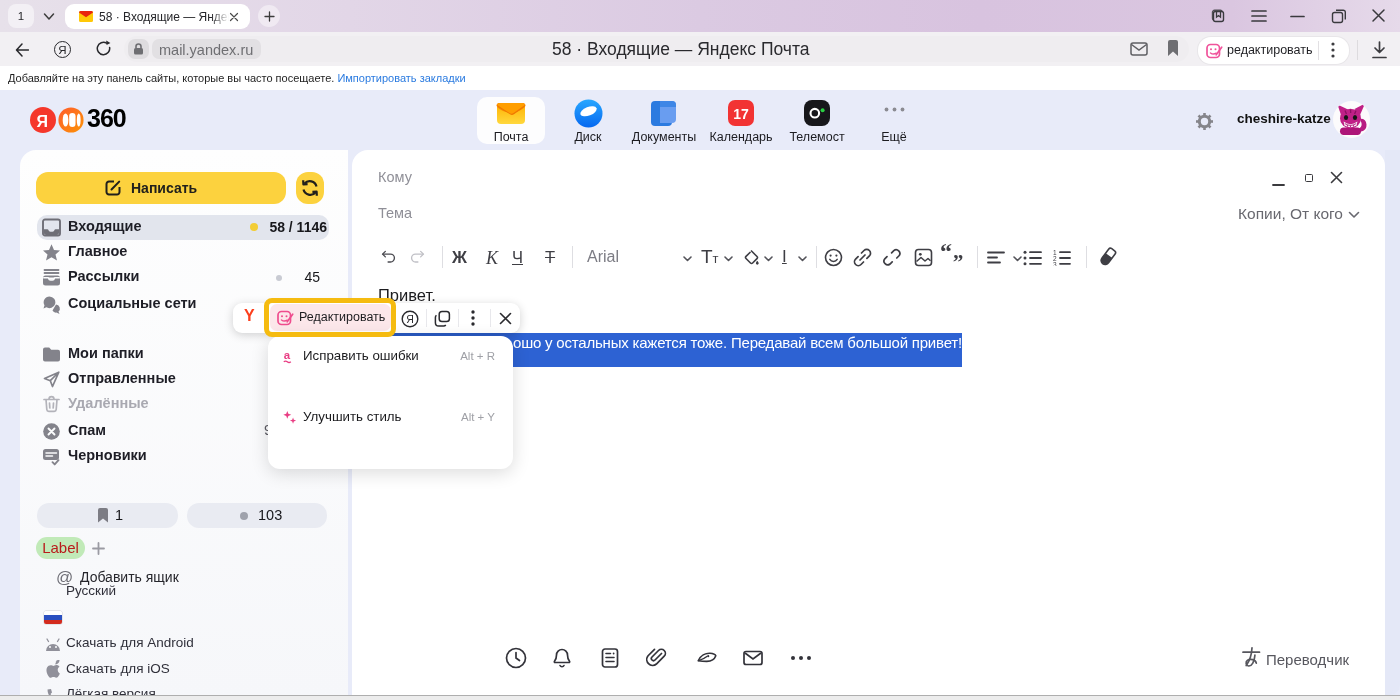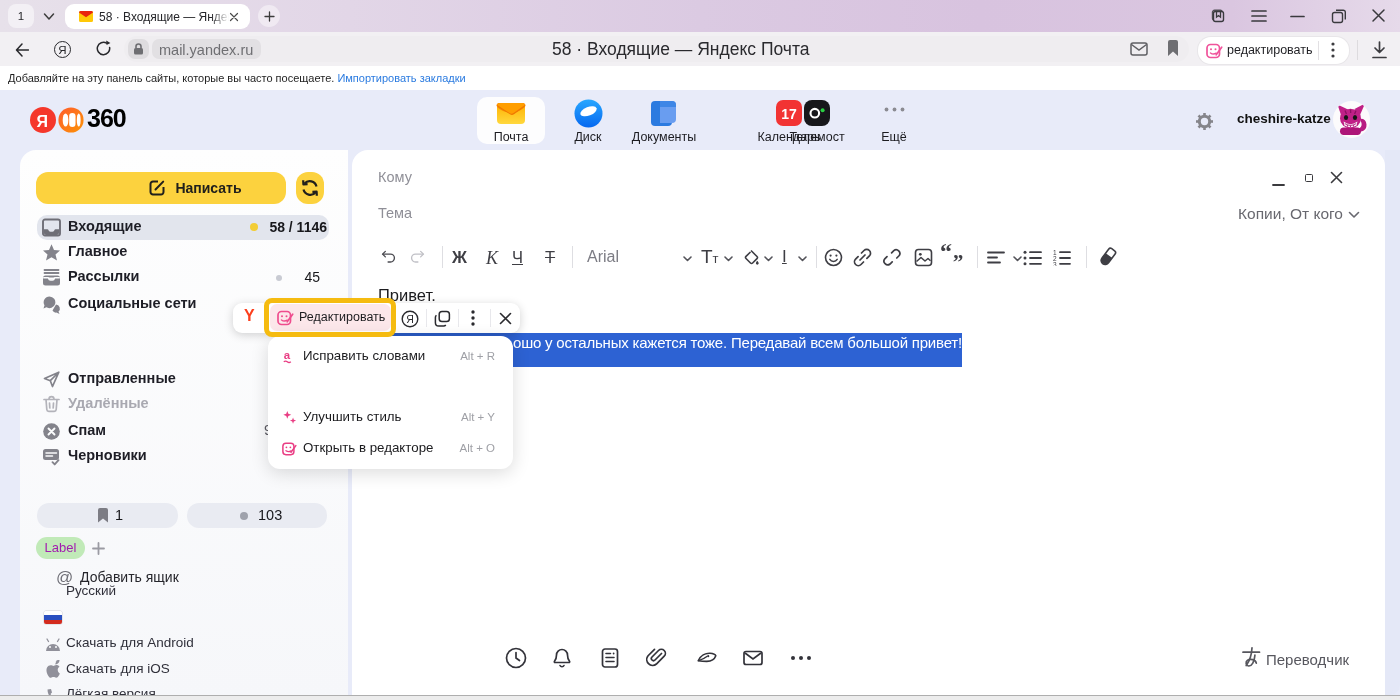--- a/index.html
+++ b/index.html
@@ -26,21 +26,21 @@
 #searchbox .ph { position:absolute; left:15px; top:7px; font-size:14.5px; color:#9a9aa2; }
 
 .svc { position:absolute; top:7px; width:68px; height:47px; text-align:center; }
 .svc .lbl { position:absolute; left:0; right:0; top:33px; font-size:12.5px; color:#1c1c21; }
 .svcsel { background:#fdfdfe; border-radius:10px; }
 
 #sidebar { position:absolute; left:20px; top:60px; width:328px; height:545px; background:linear-gradient(#fefefe,#f6f7fa); border-radius:16px 0 0 0; }
 #compose { position:absolute; left:352px; top:60px; width:1033px; height:545px; background:#ffffff; border-radius:16px 16px 0 0; }
 #rightstrip { position:absolute; left:1385px; top:60px; width:15px; height:545px; background:#e4e8f7; border-radius:0 0 10px 0; }
 
-#btnwrite { position:absolute; left:16px; top:22px; width:250px; height:32px; background:#fcd23e; border-radius:12px; text-align:center; padding-left:69px; font-size:14px; font-weight:bold; color:#21201c; line-height:32px; }
+#btnwrite { position:absolute; left:16px; top:22px; width:250px; height:32px; background:#fcd23e; border-radius:12px; text-align:left; padding-left:69px; font-size:14px; font-weight:bold; color:#21201c; line-height:32px; }
 #btnrefresh { position:absolute; left:276px; top:22px; width:28px; height:32px; background:#fcd23e; border-radius:12px; }
 
 .frow { position:absolute; left:17px; width:292px; height:25px; font-size:14.5px; color:#1e1e26; }
 .frow .ic { position:absolute; left:5px; top:3px; width:19px; height:19px; }
 .frow .nm { position:absolute; left:31px; top:3px; white-space:nowrap;font-weight:bold; }
 .frow .cnt { position:absolute; right:2px; top:3.5px; font-size:14px; color:#17171b; }
 .selrow { background:#e2e5ed; border-radius:10px; }
 
 .pill { position:absolute; height:25px; background:#e9ebf2; border-radius:12px; }
 
@@ -244,21 +244,21 @@
         <span class="lbl">Диск</span>
       </div>
     <div class="svc" style="left:630px;">
         <svg class="abs" style="left:19px;top:2px;" width="30" height="29" viewBox="0 0 30 29">
           <path d="M6 2 h13 a4 4 0 0 1 4 4 v17 a4 4 0 0 1 -4 4 H6 a4 4 0 0 1 -4 -4 V6 a4 4 0 0 1 4 -4 z" fill="#2c7be0"></path>
           <path d="M11 2 h12 a4 4 0 0 1 4 4 v14 a4 4 0 0 1 -4 4 H11 z" fill="#699df0"></path>
           <path d="M11 2 h12 a4 4 0 0 1 4 4 v2 H11 z" fill="#3e86e6"></path>
         </svg>
         <span class="lbl">Документы</span>
       </div>
-    <div class="svc" style="left:707px;margin-left:48px;">
+    <div class="svc" style="left:707px;">
         <svg class="abs" style="left:20px;top:2px;" width="28" height="28" viewBox="0 0 28 28">
           <rect x="1" y="1" width="26" height="26" rx="7" fill="#f23333"></rect>
           <text x="14" y="19.5" text-anchor="middle" font-family="Liberation Sans" font-size="14" font-weight="bold" fill="#fff">17</text>
         </svg>
         <span class="lbl">Календарь</span>
       </div>
     <div class="svc" style="left:783px;">
         <svg class="abs" style="left:20px;top:2px;" width="28" height="28" viewBox="0 0 28 28">
           <rect x="1" y="1" width="26" height="26" rx="8" fill="#17171b"></rect>
           <circle cx="11.8" cy="14.2" r="4.3" fill="none" stroke="#fff" stroke-width="2.1"></circle>
@@ -310,20 +310,26 @@
           <span class="nm" style="font-weight:bold;">Рассылки</span>
           <span class="cnt" style="color:#17171b;right:9px;"><span style="display:inline-block;width:6px;height:6px;border-radius:50%;background:#c9cbd3;vertical-align:1px;margin-right:22px;"></span>45</span>
         </div>
       <div class="frow" style="top:142px;">
           <svg class="ic" viewBox="0 0 19 19">
             <path d="M7.5 1.5 a6 5.8 0 1 1 -3.2 10.8 L1.5 13.5 l1 -3.2 A6 5.8 0 0 1 7.5 1.5 z" fill="#83838b"></path>
             <path d="M14 9.5 a4 4 0 0 1 2.5 7 l1 2.5 -3 -1.4 a4 4 0 0 1 -4 -2" fill="#83838b"></path>
           </svg>
           <span class="nm">Социальные сети</span>
         </div>
+      <div class="frow" style="top:192px;">
+          <svg class="ic" viewBox="0 0 19 19">
+            <path d="M1 4.5 a2 2 0 0 1 2 -2 h4.2 l2 2.3 H16 a2 2 0 0 1 2 2 v7.7 a2 2 0 0 1 -2 2 H3 a2 2 0 0 1 -2 -2 z" fill="#83838b"></path>
+          </svg>
+          <span class="nm">Мои папки</span>
+        </div>
       <div class="frow" style="top:217px;">
           <svg class="ic" viewBox="0 0 19 19">
             <path d="M16.8 2.2 L10.5 16.5 L8.3 10.7 L2.5 8.5 Z M8.3 10.7 L16.5 2.5" fill="none" stroke="#83838b" stroke-width="1.7" stroke-linejoin="round"></path>
           </svg>
           <span class="nm">Отправленные</span>
         </div>
       <div class="frow" style="top:242px;">
           <svg class="ic" viewBox="0 0 19 19">
             <path d="M2 4.5 h15 M7 4.2 a2.5 2.5 0 0 1 5 0 M4 4.5 l.8 10 a2 2 0 0 0 2 1.8 h5.4 a2 2 0 0 0 2 -1.8 l.8 -10 M7.5 8 l.3 5 M11.5 8 l-.3 5" fill="none" stroke="#b3b3ba" stroke-width="1.7" stroke-linecap="round"></path>
           </svg>
@@ -350,21 +356,21 @@
           <svg style="position:absolute;left:60px;top:5px;" width="12" height="15" viewBox="0 0 12 15">
             <path d="M1 2 a2 2 0 0 1 2 -2 h6 a2 2 0 0 1 2 2 v12.5 l-5 -4 -5 4 z" fill="#7c7c84"></path>
           </svg>
           <span style="position:absolute;left:78px;top:4px;font-size:14.5px;color:#17171b;">1</span>
         </div>
       <div class="pill" style="left:167px;top:353px;width:140px;">
           <span style="position:absolute;left:53px;top:9px;width:8px;height:8px;border-radius:50%;background:#9fa2ac;"></span>
           <span style="position:absolute;left:71px;top:4px;font-size:14.5px;color:#17171b;">103</span>
         </div>
 
-      <div class="abs" style="left:16px;top:387px;width:49px;height:22px;background:#c1eab8;border-radius:11px;text-align:center;font-size:13px;color:#a21caf;line-height:22px;">Label</div>
+      <div class="abs" style="left:16px;top:387px;width:49px;height:22px;background:#c1eab8;border-radius:11px;text-align:center;font-size:15px;color:#b91c1c;line-height:22px;">Label</div>
       <svg class="abs" style="left:72px;top:392px;" width="13" height="13" viewBox="0 0 13 13">
           <path d="M6.5 1 V12 M1 6.5 H12" stroke="#9b9ba3" stroke-width="1.8" stroke-linecap="round"></path>
         </svg>
 
       <div class="abs" style="left:36px;top:418px;font-size:17px;color:#6e6e76;">@</div>
       <div class="abs" style="left:60px;top:419px;font-size:14px;color:#26262c;">Добавить ящик</div>
 
       <div class="abs" style="left:24px;top:461px;width:18px;height:13px;border-radius:2px;overflow:hidden;box-shadow:0 0 0 .5px #d0d0d6;">
           <div style="height:4.4px;background:#fff;"></div>
           <div style="height:4.3px;background:#2a4fc0;"></div>
@@ -561,40 +567,29 @@
         <path d="M10.2 12.8 L15.7 5.2" stroke="#ef4d8e" stroke-width="1.7" stroke-linecap="round"></path>
       </svg>
     <span class="abs" style="left:29px;top:6px;">Редактировать</span>
   </div>
   <div id="popmenu">
     <div class="mi" style="top:5px;">
         <svg class="mic" viewBox="0 0 17 17">
           <text x="2" y="11.5" font-size="13" font-weight="bold" fill="#e93e84" font-family="Liberation Sans">a</text>
           <path d="M2 14.5 q2 -1.6 4 0 q2 1.6 4 0" fill="none" stroke="#e93e84" stroke-width="1.5"></path>
         </svg>
-        <span class="lbl">Исправить словами</span>
+        <span class="lbl">Исправить ошибки</span>
         <span class="sc">Alt + R</span>
       </div>
     <div class="mi" style="top:66px;">
         <svg class="mic" viewBox="0 0 17 17">
           <path d="M6 1 l1.2 3.3 L10.5 5.5 L7.2 6.7 L6 10 L4.8 6.7 L1.5 5.5 L4.8 4.3 z" fill="#e93e84"></path>
           <path d="M12.5 8.5 l.9 2.6 2.6 .9 -2.6 .9 -.9 2.6 -.9 -2.6 -2.6 -.9 2.6 -.9 z" fill="#e93e84"></path>
         </svg>
         <span class="lbl">Улучшить стиль</span>
         <span class="sc">Alt + Y</span>
       </div>
-    <div class="mi" style="top:97px;">
-        <svg class="mic" viewBox="0 0 17 17">
-          <rect x="1" y="2.5" width="12.5" height="13" rx="3.5" fill="none" stroke="#e93e84" stroke-width="1.7"></rect>
-          <circle cx="5" cy="7.2" r="1" fill="#e93e84"></circle>
-          <circle cx="9.5" cy="7.2" r="1" fill="#e93e84"></circle>
-          <path d="M4.5 11 q2.7 2 5.7 .2" fill="none" stroke="#e93e84" stroke-width="1.5" stroke-linecap="round"></path>
-          <path d="M10.2 12.8 L15.7 5.2" stroke="#e93e84" stroke-width="1.7" stroke-linecap="round"></path>
-        </svg>
-        <span class="lbl">Открыть в редакторе</span>
-        <span class="sc">Alt + O</span>
-      </div>
   </div>
   <div id="hlbox"></div>
 
   <div style="position:absolute;left:0;top:695px;width:1400px;height:1px;background:#aeaeae;"></div>
   <div style="position:absolute;left:0;top:696px;width:1400px;height:4px;background:#ececec;"></div>
 </div>
 
 </body></html>

